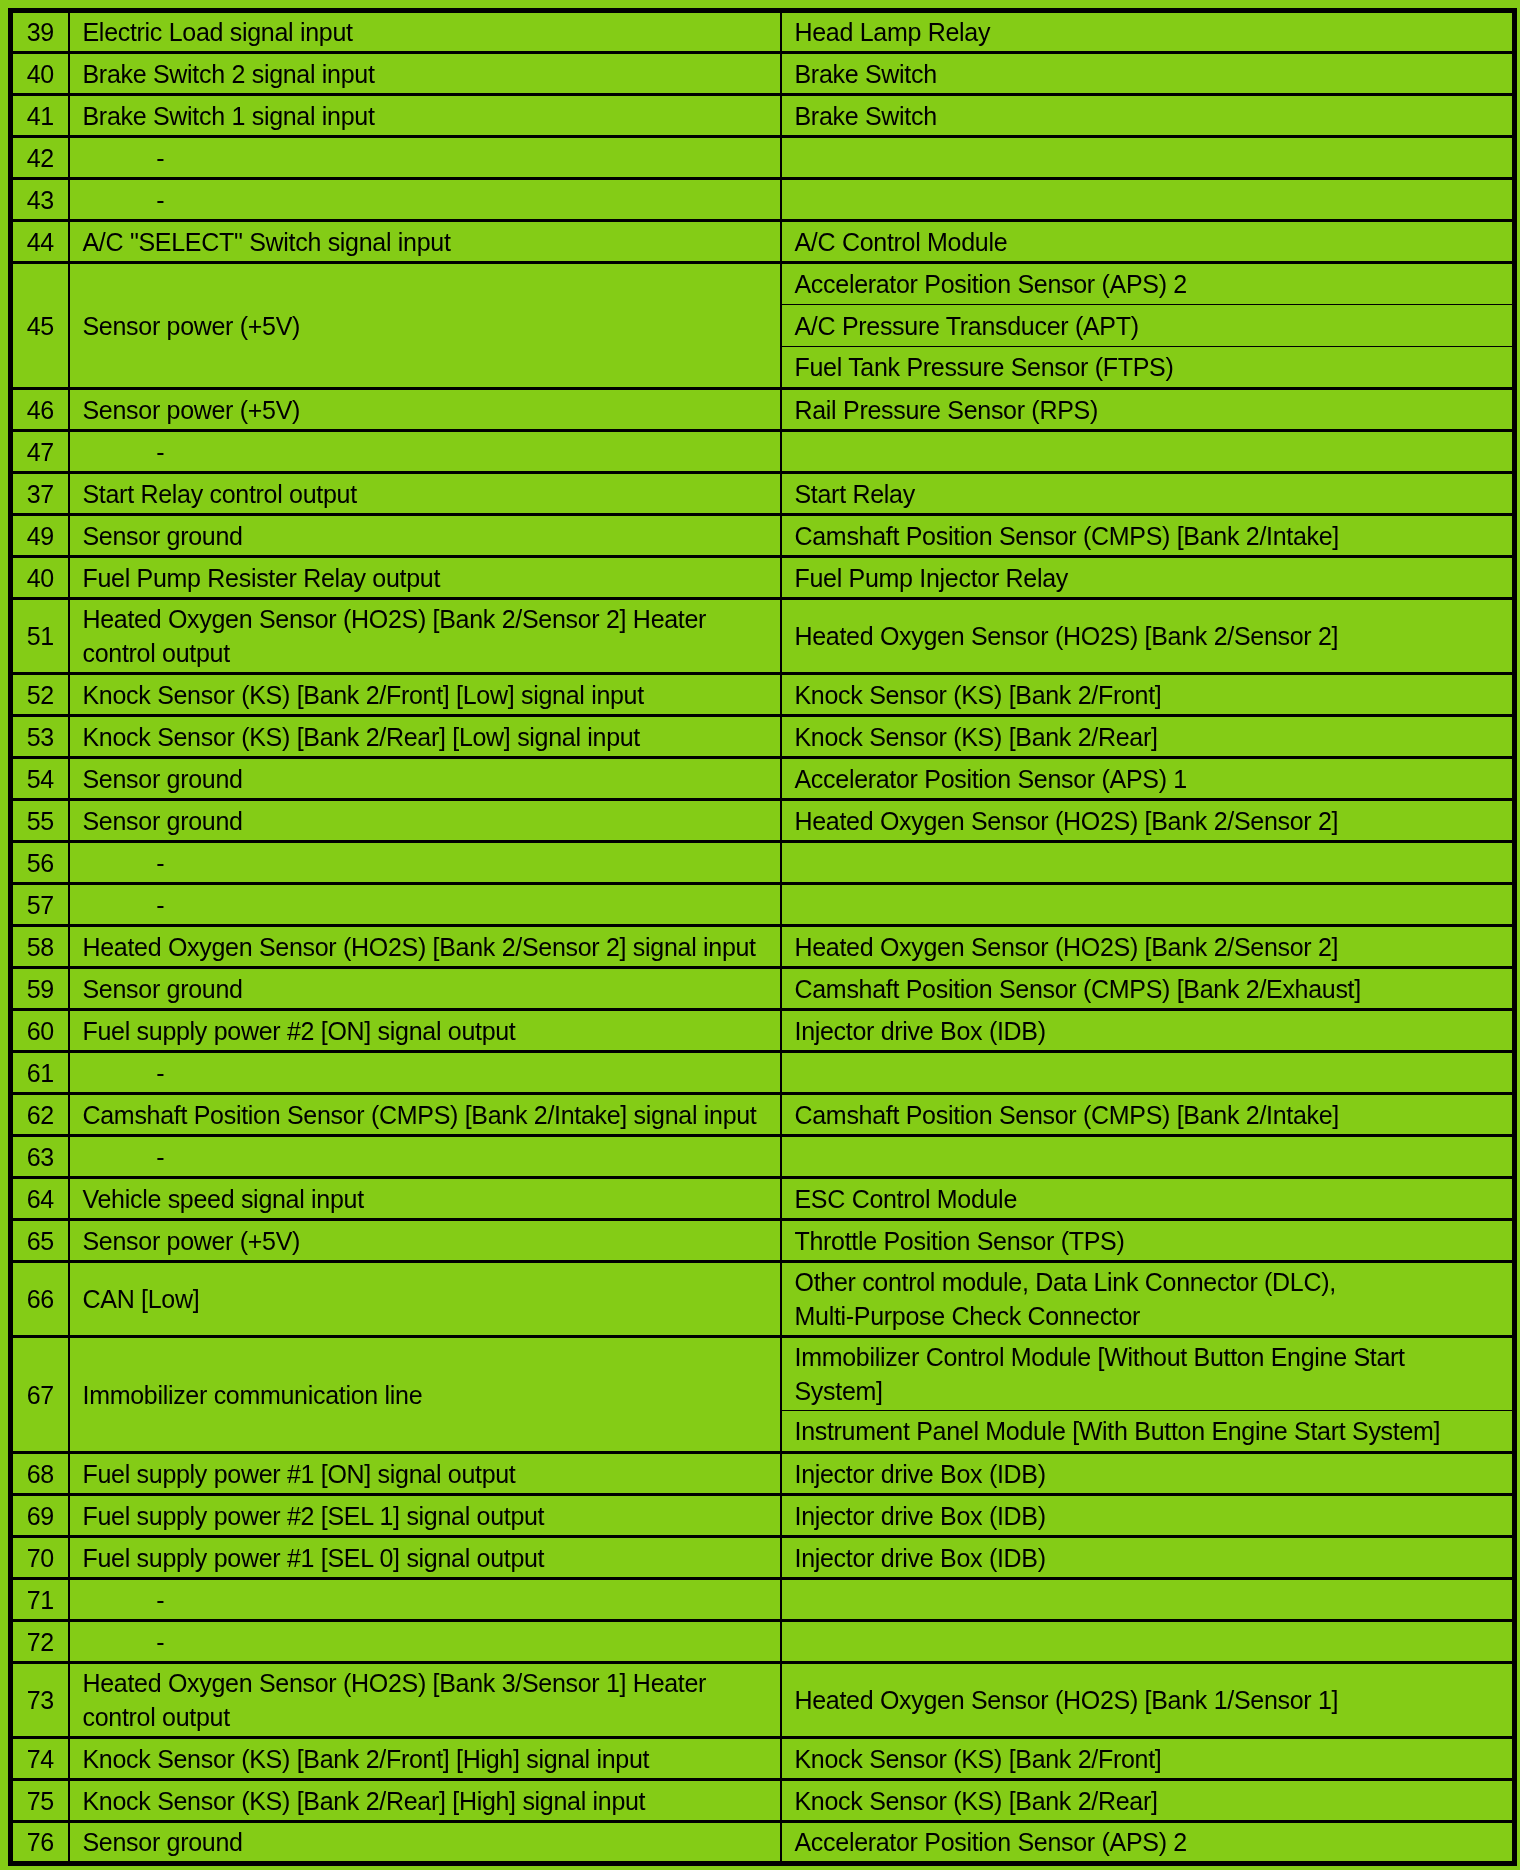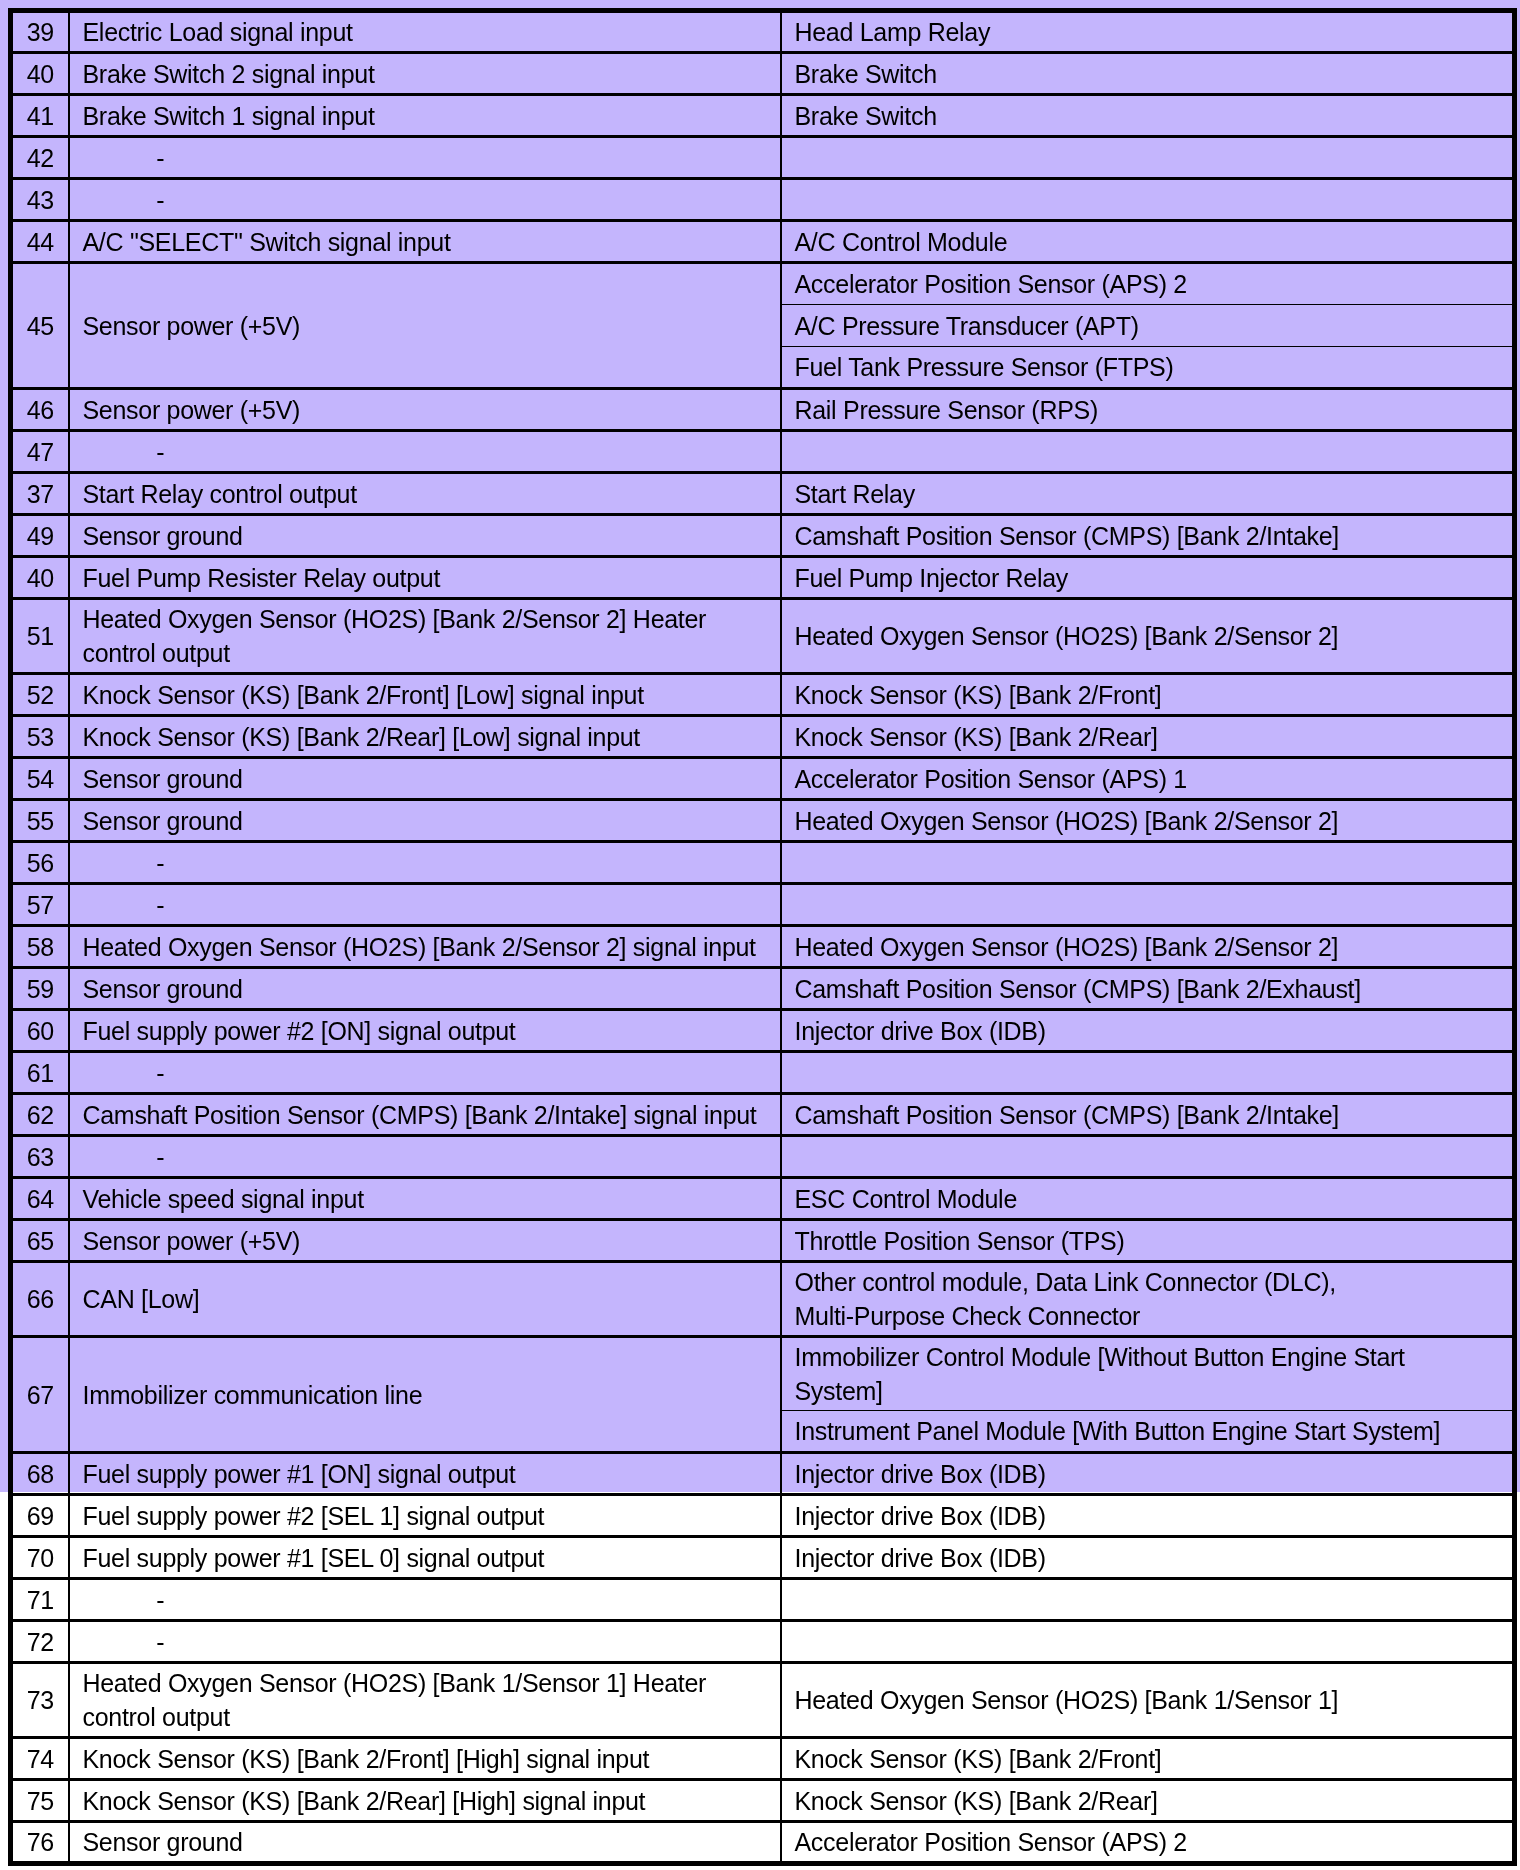--- a/index.html
+++ b/index.html
@@ -2,21 +2,21 @@
 <html><head>
 <meta charset="utf-8">
 <style>
   html, body { margin: 0; padding: 0; overflow: hidden; }
   body {
     width: 1520px; height: 1870px;
     background: #ffffff;
     font-family: "Liberation Sans", sans-serif;
     color: #000;
   }
-  .page { position: relative; width: 1520px; height: 1492px; background: #c4b5fd; }
+  .page { position: relative; width: 1520px; height: 1870px; background: #84cc16; }
   table.pin-table {
     position: absolute; left: 8px; top: 8px;
     width: 1504px;
     border-collapse: collapse;
     table-layout: fixed;
     border: 5px solid #000;
   }
   col.c1 { width: 58px; }
   col.c2 { width: 712px; }
   col.c3 { width: 734px; }
@@ -226,21 +226,21 @@
           <td class="desc dash" rowspan="1">-</td>
           <td class="dest"></td>
         </tr>
         <tr>
           <td class="pin" rowspan="1">72</td>
           <td class="desc dash" rowspan="1">-</td>
           <td class="dest"></td>
         </tr>
         <tr>
           <td class="pin" rowspan="1">73</td>
-          <td class="desc" rowspan="1">Heated Oxygen Sensor (HO2S) [Bank 1/Sensor 1] Heater
+          <td class="desc" rowspan="1">Heated Oxygen Sensor (HO2S) [Bank 3/Sensor 1] Heater
 control output</td>
           <td class="dest">Heated Oxygen Sensor (HO2S) [Bank 1/Sensor 1]</td>
         </tr>
         <tr>
           <td class="pin" rowspan="1">74</td>
           <td class="desc" rowspan="1">Knock Sensor (KS) [Bank 2/Front] [High] signal input</td>
           <td class="dest">Knock Sensor (KS) [Bank 2/Front]</td>
         </tr>
         <tr>
           <td class="pin" rowspan="1">75</td>

